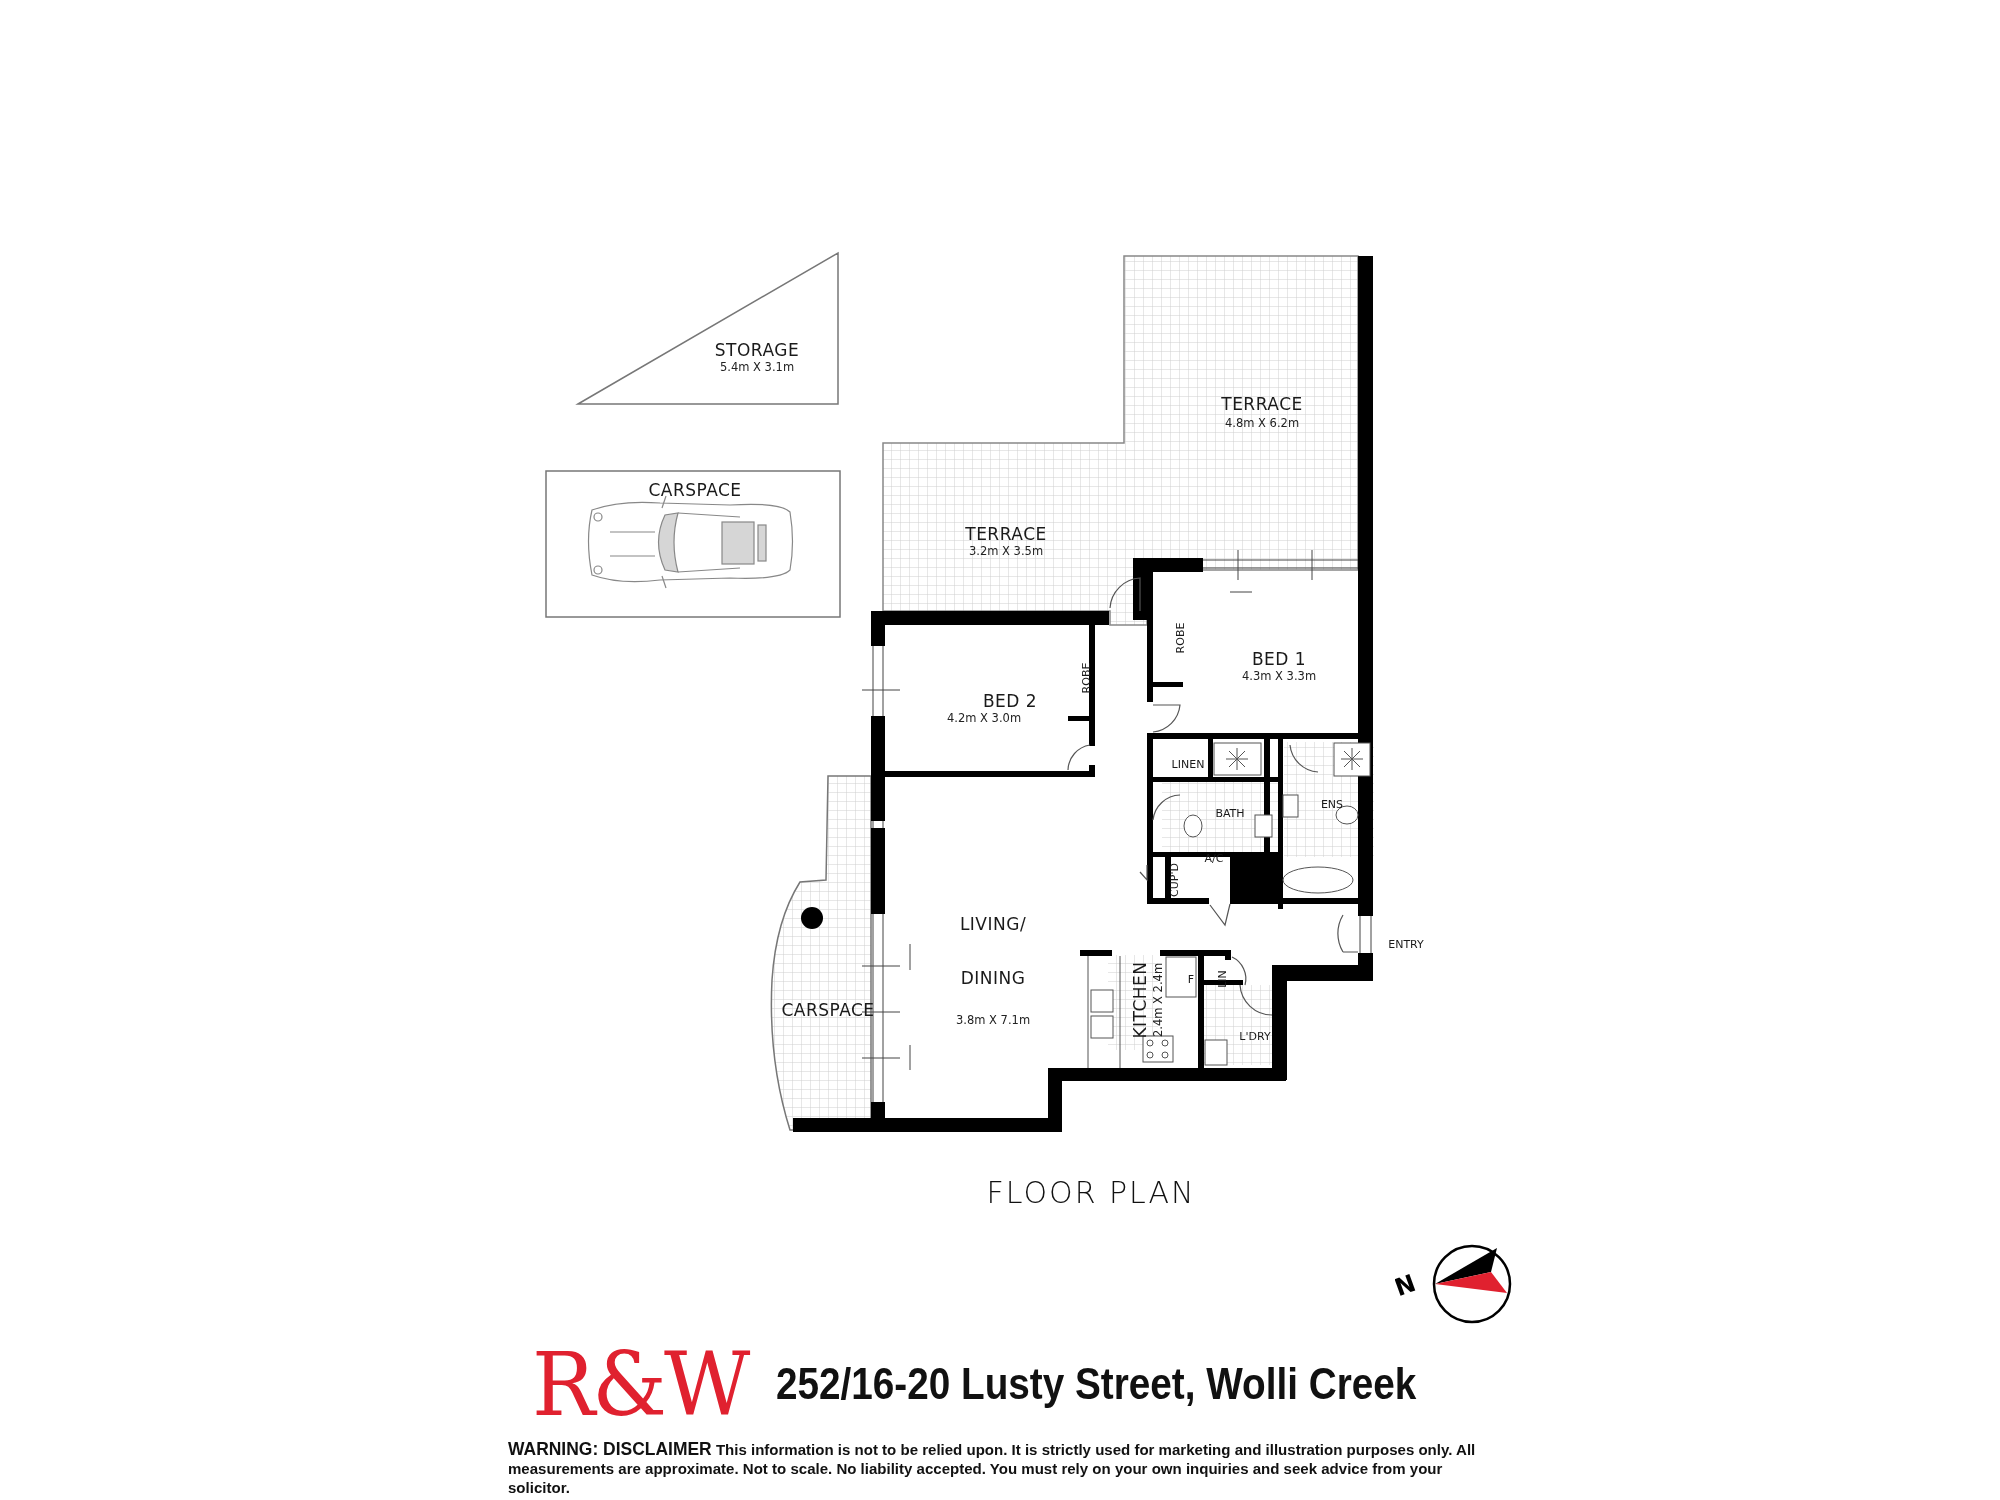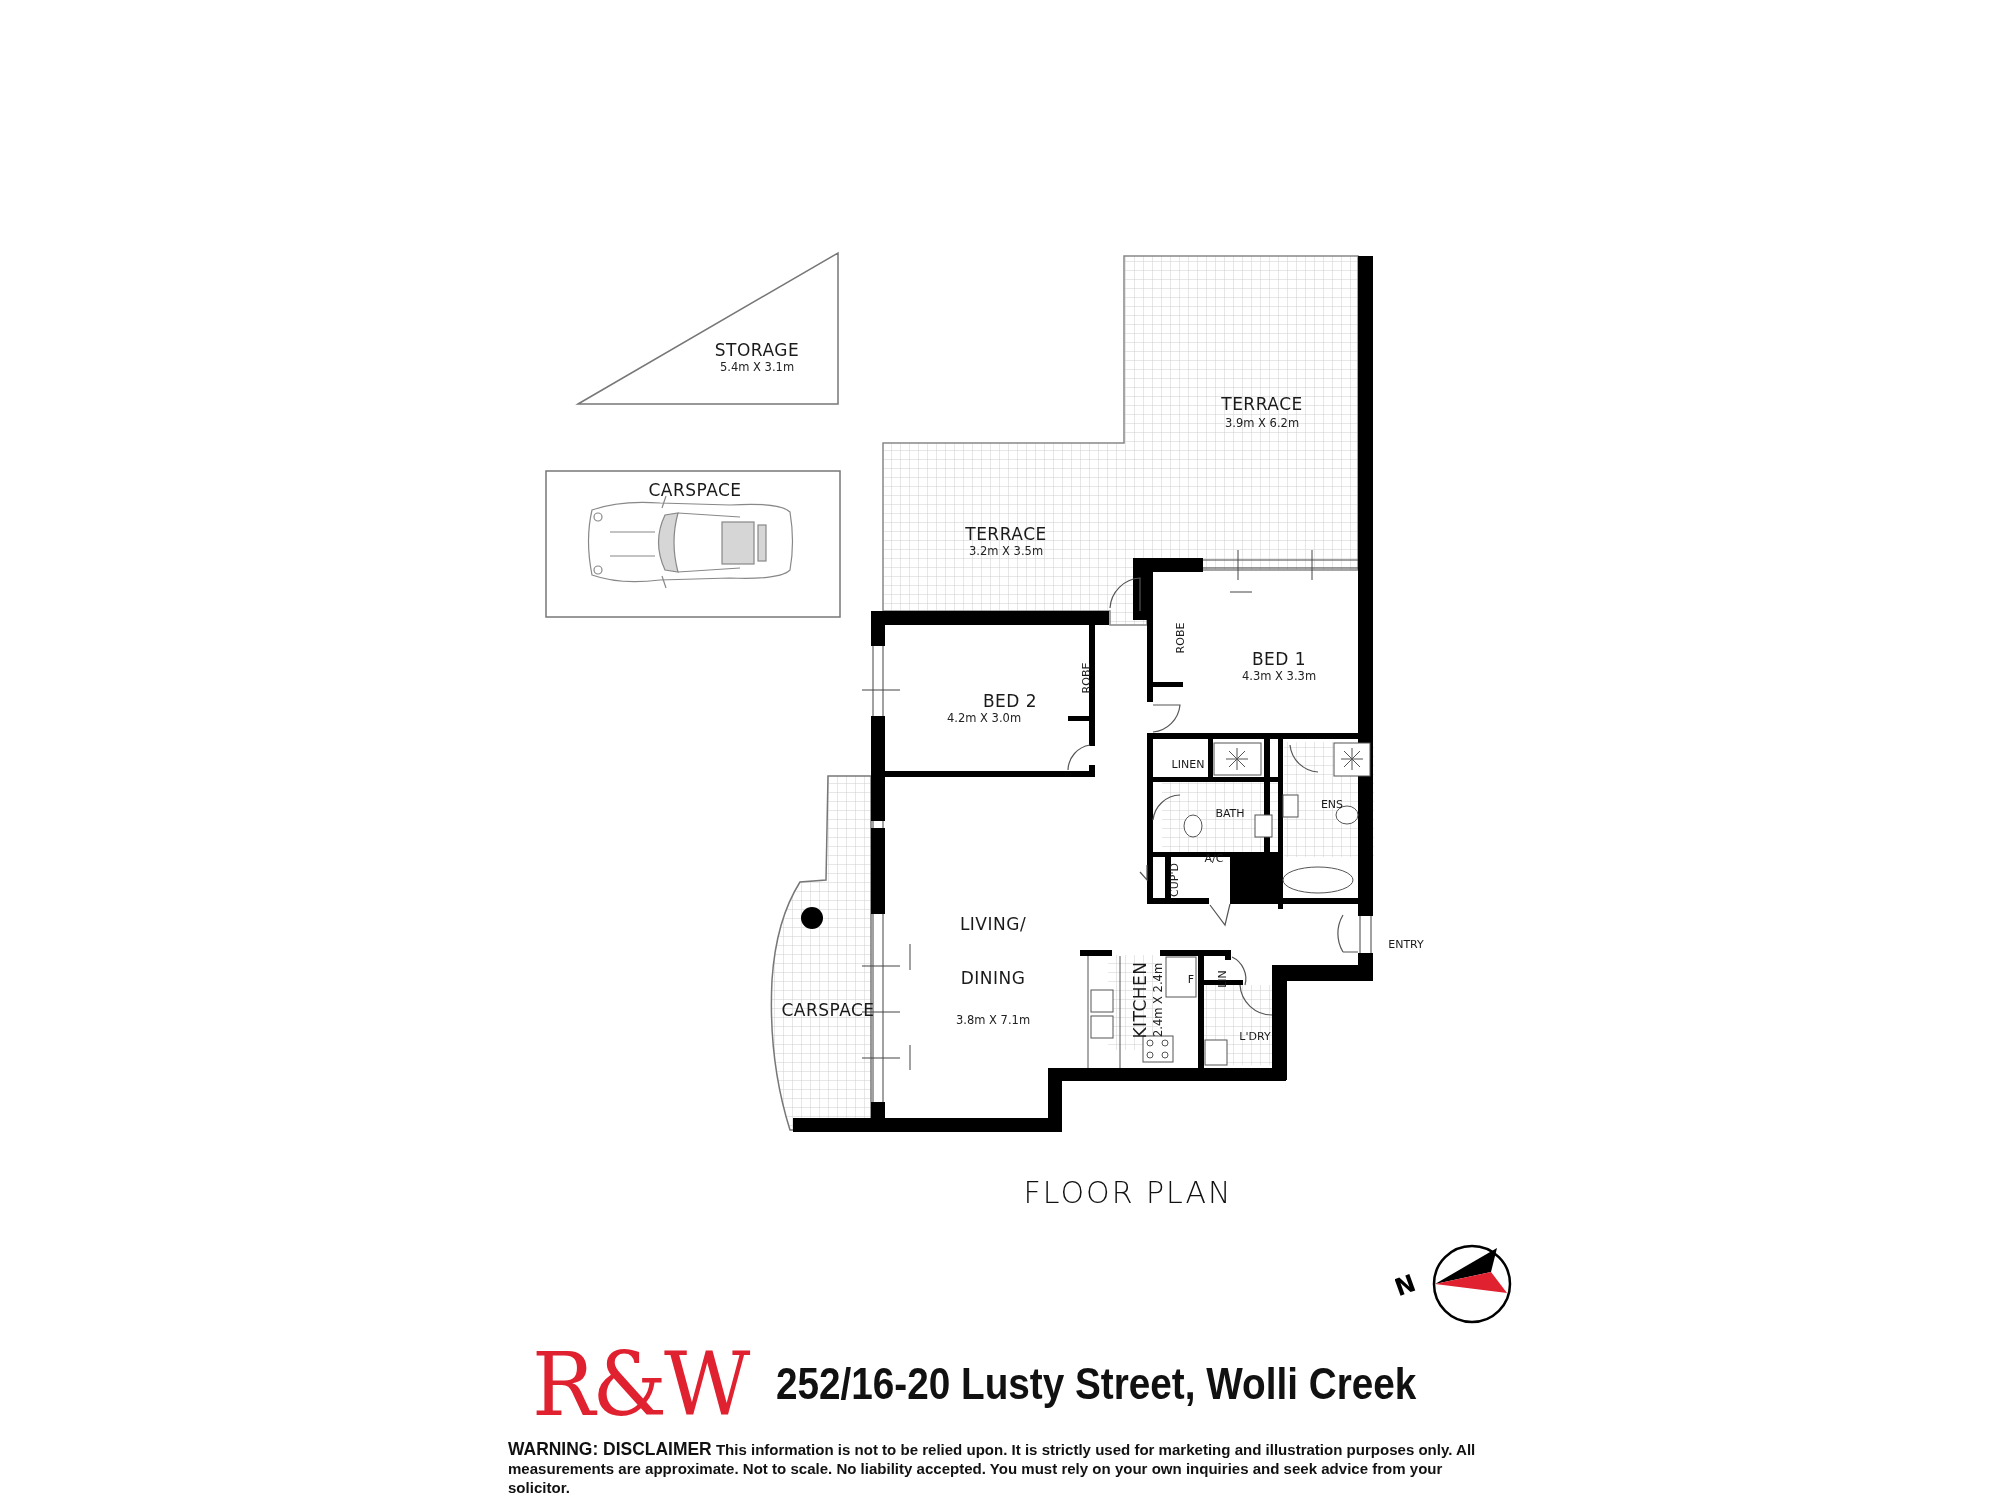--- a/index.html
+++ b/index.html
@@ -159,21 +159,21 @@
       <path d="M1088,956 L1088,1068 M1120,956 L1120,1068" fill="none"></path>
     </g>
   </svg>
 
   <div class="lbl room-name" style="left:757px;top:350px;">STORAGE</div>
   <div class="lbl room-dim" style="left:757px;top:367px;">5.4m X 3.1m</div>
 
   <div class="lbl room-name" style="left:695px;top:490px;">CARSPACE</div>
 
   <div class="lbl room-name" style="left:1262px;top:404px;">TERRACE</div>
-  <div class="lbl room-dim" style="left:1262px;top:423px;">3.9m X 6.2m</div>
+  <div class="lbl room-dim" style="left:1262px;top:423px;">4.8m X 6.2m</div>
 
   <div class="lbl room-name" style="left:1006px;top:534px;">TERRACE</div>
   <div class="lbl room-dim" style="left:1006px;top:551px;">3.2m X 3.5m</div>
 
   <div class="lbl room-name" style="left:1279px;top:659px;">BED 1</div>
   <div class="lbl room-dim" style="left:1279px;top:676px;">4.3m X 3.3m</div>
   <div class="lbl small-name vert" style="left:1180px;top:638px;">ROBE</div>
 
   <div class="lbl room-name" style="left:984px;top:701px;margin-left:26px;">BED 2</div>
   <div class="lbl room-dim" style="left:984px;top:718px;">4.2m X 3.0m</div>
@@ -191,21 +191,21 @@
   <div class="lbl room-dim" style="left:993px;top:1020px;">3.8m X 7.1m</div>
 
   <div class="lbl room-name vert" style="left:1140px;top:1000px;">KITCHEN</div>
   <div class="lbl room-dim vert" style="left:1158px;top:1000px;">2.4m X 2.4m</div>
   <div class="lbl small-name" style="left:1191px;top:979px;">F</div>
   <div class="lbl small-name vert" style="left:1222px;top:979px;">LIN</div>
   <div class="lbl small-name" style="left:1255px;top:1036px;">L'DRY</div>
 
   <div class="lbl room-name" style="left:828px;top:1010px;">CARSPACE</div>
 
-  <div class="lbl plan-title" style="left:1091px;top:1192px;margin-left:37px;">FLOOR PLAN</div>
+  <div class="lbl plan-title" style="left:1091px;top:1192px;">FLOOR PLAN</div>
 
   <div class="compass">
     <svg width="130" height="100" viewBox="0 0 130 100">
       <circle cx="77" cy="49" r="38" fill="#fff" stroke="#000" stroke-width="2.5"></circle>
       <polygon points="40,49 102,13 96,37" fill="#000"></polygon>
       <polygon points="40,49 96,37 112,58" fill="#e0212f"></polygon>
       <text x="0" y="58" font-family="DejaVu Sans, sans-serif" font-weight="bold" font-size="24" fill="#000" transform="rotate(-20 12 50)">N</text>
     </svg>
   </div>
 

